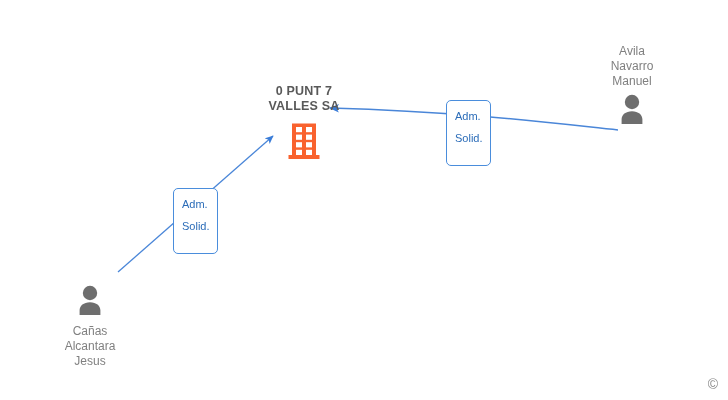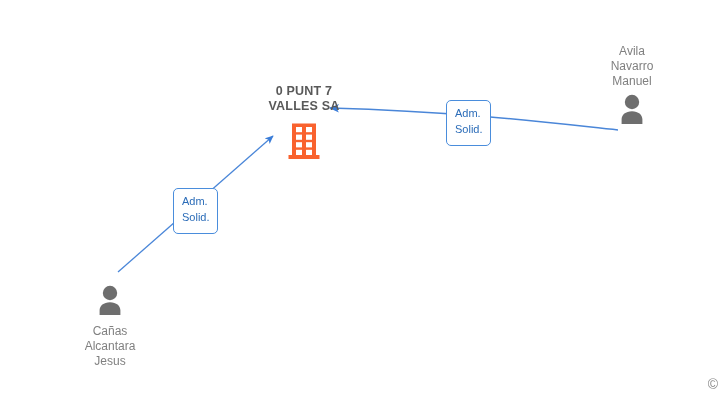--- a/index.html
+++ b/index.html
@@ -64,35 +64,35 @@
   }
   .person-icon-wrap {
     display: flex;
     justify-content: center;
   }
   #person-right {
     left: 572px;
     top: 44px;
   }
   #person-left {
-    left: 50px;
+    left: 30px;
     top: 284px;
   }
 
   
   .rel-label {
     position: absolute;
     box-sizing: border-box;
     background: #ffffff;
     border: 1px solid #4a8ddc;
     border-radius: 5px;
     color: #2b6cb8;
     font-size: 11px;
-    line-height: 16px;
-    padding: 4px 7px 8px 8px;
+    line-height: 22px;
+    padding: 4px 7px 16px 8px;
     text-align: left;
     white-space: pre-line;
     z-index: 5;
   }
   #rel-label-right {
     left: 446px;
     top: 100px;
   }
   #rel-label-left {
     left: 173px;

